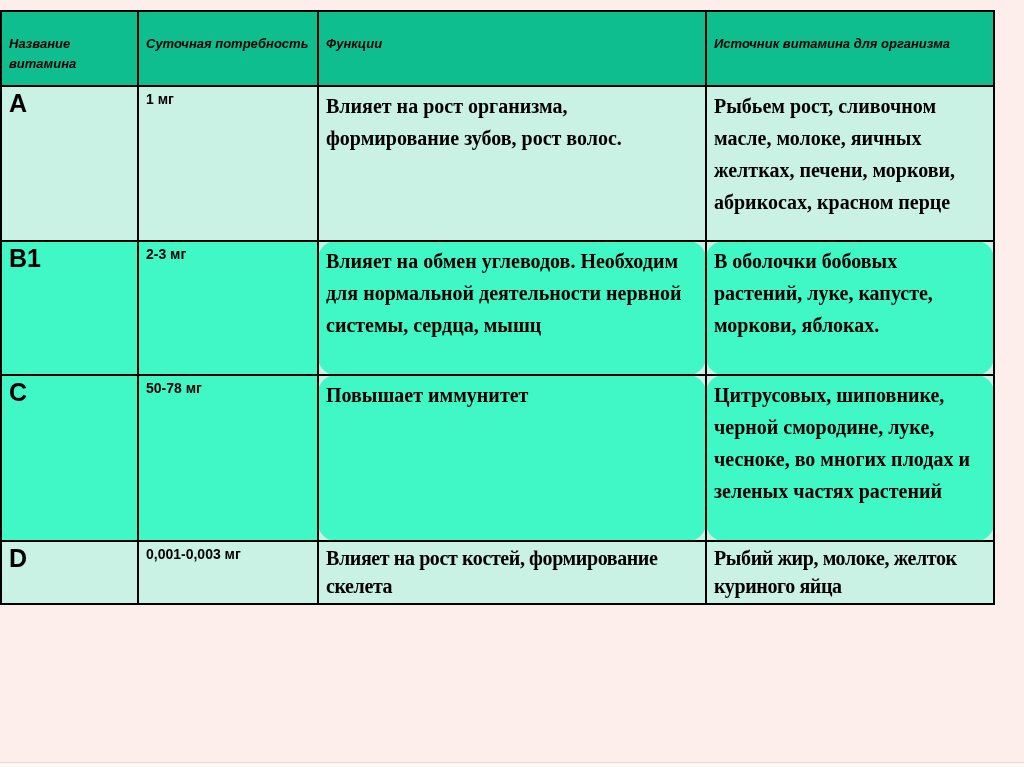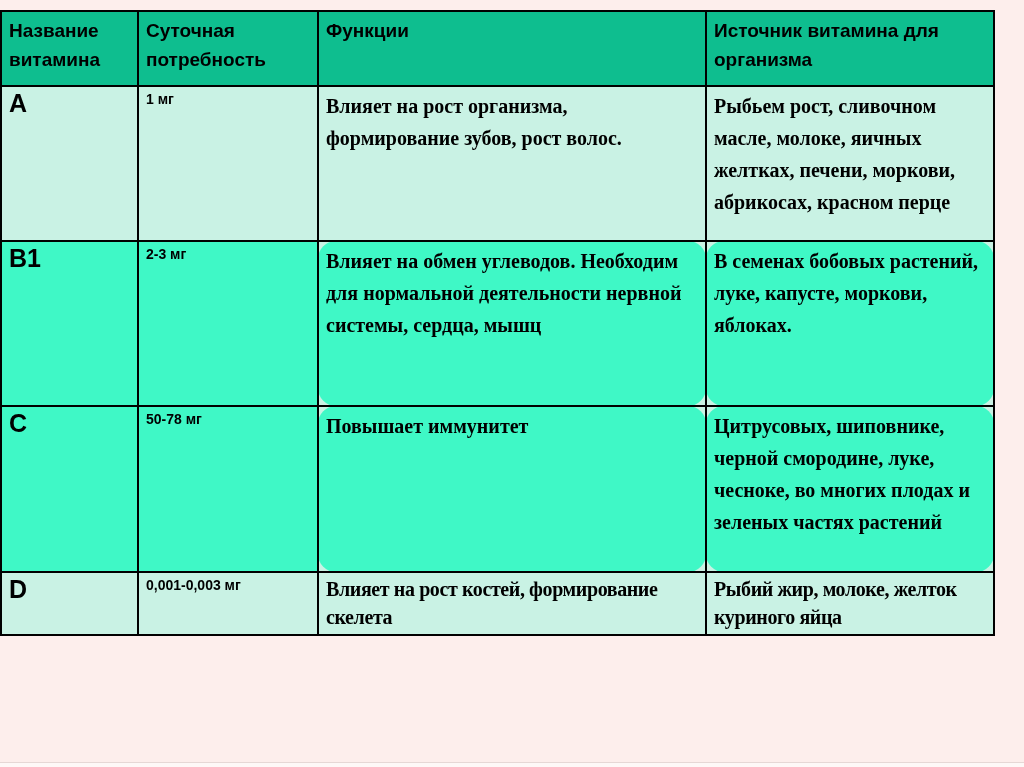--- a/index.html
+++ b/index.html
@@ -28,34 +28,35 @@
   }
   table.vitamins td, table.vitamins th{
     border:2.5px solid #000;
     vertical-align:top;
     padding:3px 6px 3px 7px;
     color:#000;
     overflow:hidden;
   }
   tr.r-header{height:75px;}
   tr.r-a{height:155px;}
-  tr.r-b1{height:165px;}
+  tr.r-b1{height:134px;}
   tr.r-b2{height:76px;}
   tr.r-c{height:166px;}
   tr.r-d{height:57px;}
   .row-light td{background:#c9f2e4;}
   .row-bright td{background:#3ff8c6;}
   tr.r-header th{
     background:#0ebe8f;
     text-align:left;
     font-family:"Liberation Sans",sans-serif;
     font-weight:bold;
-    font-size:19px;
+    font-size:13px;
     line-height:1.55;
-    padding-top:4px;
+    padding-top:22px;
+    font-style:italic;
   }
   .c-name{
     font-family:"Liberation Sans",sans-serif;
     font-weight:bold;
     font-size:25px;
     line-height:1.1;
   }
   .c-dose{
     font-family:"Liberation Sans",sans-serif;
     font-weight:bold;
@@ -97,21 +98,21 @@
         <td class="c-name">A</td>
         <td class="c-dose">1 мг</td>
         <td class="c-text">Влияет на рост организма, формирование зубов, рост волос.</td>
         <td class="c-text">Рыбьем рост, сливочном масле, молоке, яичных желтках, печени, моркови, абрикосах, красном перце</td>
       </tr>
 
       <tr class="r-b1 row-bright">
         <td class="c-name">B1</td>
         <td class="c-dose">2-3 мг</td>
         <td class="c-text">Влияет на обмен углеводов. Необходим для нормальной деятельности нервной системы, сердца, мышц</td>
-        <td class="c-text">В семенах бобовых растений, луке, капусте, моркови, яблоках.</td>
+        <td class="c-text">В оболочки бобовых растений, луке, капусте, моркови, яблоках.</td>
       </tr>
 
 
       <tr class="r-c row-bright">
         <td class="c-name">C</td>
         <td class="c-dose">50-78 мг</td>
         <td class="c-text">Повышает иммунитет</td>
         <td class="c-text">Цитрусовых, шиповнике, черной смородине, луке, чесноке, во многих плодах и зеленых частях растений</td>
       </tr>
 

